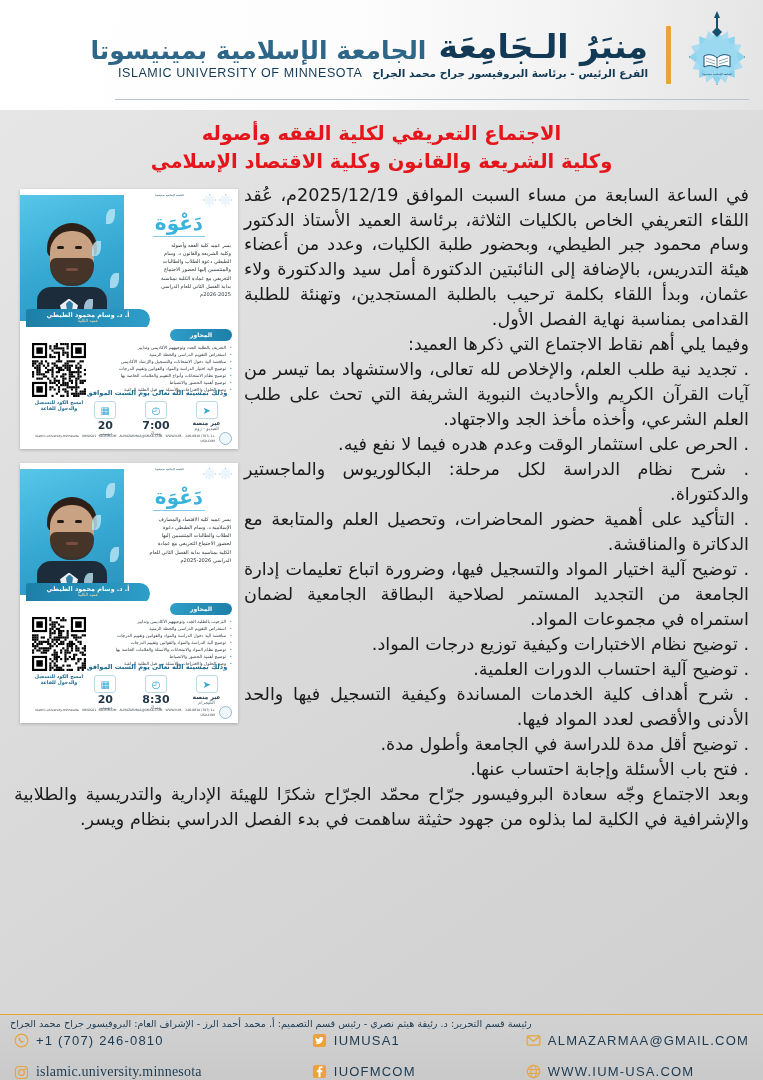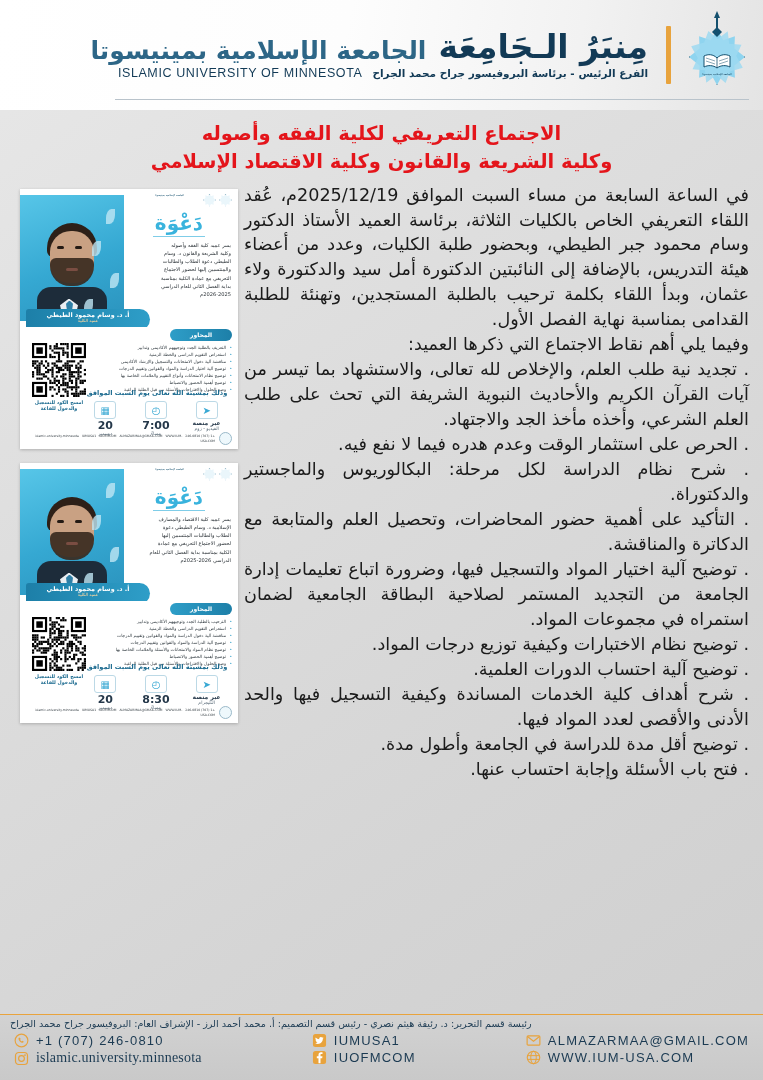--- a/index.html
+++ b/index.html
@@ -127,21 +127,21 @@
   .p-foot{ position:absolute; left:0; right:0; bottom:2px; height:16px; display:flex; align-items:center;
     gap:4px; padding:0 6px; }
   .p-foot .seal2{ width:13px; height:13px; border-radius:50%; border:1px solid #9ab9c9; background:#eef8fc; }
   .p-foot .ftxt{ flex:1; font-size:3.1px; color:#3a4349; line-height:1.45; text-align:right; }
 
   
   .footer{ position:absolute; left:0; bottom:0; width:763px; height:66px;
     background:linear-gradient(180deg,#d2d2d2 0%,#c9c9c9 100%); border-top:1.4px solid #e8a33d; }
   .f-credits{ text-align:left; font-size:9.6px; color:#1b3a52; padding:3px 10px 2px 10px; line-height:1.3; }
   .f-cols{ display:flex; justify-content:space-between; padding:1px 14px 0 14px; direction:ltr; }
-  .f-col{ display:flex; flex-direction:column; gap:2px; }
+  .f-col{ display:flex; flex-direction:column; gap:16px; }
   .f-item{ display:flex; align-items:center; gap:7px; }
   .f-ic{ width:15px; height:15px; flex:0 0 auto; }
   .f-ic svg{ display:block; width:15px; height:15px; }
   .f-tx{ font-family:"Liberation Sans", sans-serif; font-size:13px; color:#1b3a52; letter-spacing:1.2px; white-space:nowrap; }
   .f-tx.small{ font-size:14px; letter-spacing:.2px;font-family:Liberation Serif, serif; }
   .clearfix:after{ content:""; display:block; clear:both; }
 </style>
 </head>
 <body>
 
@@ -810,20 +810,21 @@
         <p class="bullet">. الحرص على استثمار الوقت وعدم هدره فيما لا نفع فيه.</p>
         <p class="bullet">. شرح نظام الدراسة لكل مرحلة: البكالوريوس والماجستير والدكتوراة.</p>
         <p class="bullet">. التأكيد على أهمية حضور المحاضرات، وتحصيل العلم والمتابعة مع الدكاترة والمناقشة.</p>
         <p class="bullet">. توضيح آلية اختيار المواد والتسجيل فيها، وضرورة اتباع تعليمات إدارة الجامعة من التجديد المستمر لصلاحية البطاقة الجامعية لضمان استمراه في مجموعات المواد.</p>
         <p class="bullet">. توضيح نظام الاختبارات وكيفية توزيع درجات المواد.</p>
         <p class="bullet">. توضيح آلية احتساب الدورات العلمية.</p>
         <p class="bullet">. شرح أهداف كلية الخدمات المساندة وكيفية التسجيل فيها والحد الأدنى والأقصى لعدد المواد فيها.</p>
         <p class="bullet">. توضيح أقل مدة للدراسة في الجامعة وأطول مدة.</p>
         <p class="bullet">. فتح باب الأسئلة وإجابة احتساب عنها.</p>
       </div>
+    <p>وبعد الاجتماع وجّه سعادة البروفيسور جرّاح محمّد الجرّاح شكرًا للهيئة الإدارية والتدريسية والطلابية والإشرافية في الكلية لما بذلوه من جهود حثيثة ساهمت في بدء الفصل الدراسي بنظام ويسر.</p>
   </div>
 </div>
 
 <div class="footer">
   <div class="f-credits">رئيسة قسم التحرير: د. رئيفة هيثم نصري - رئيس قسم التصميم: أ. محمد أحمد الرز - الإشراف العام: البروفيسور جراح محمد الجراح</div>
   <div class="f-cols" id="footer-contacts">
       <div class="f-col">
         <div class="f-item">
           <span class="f-ic">
             <svg viewBox="0 0 24 24">

